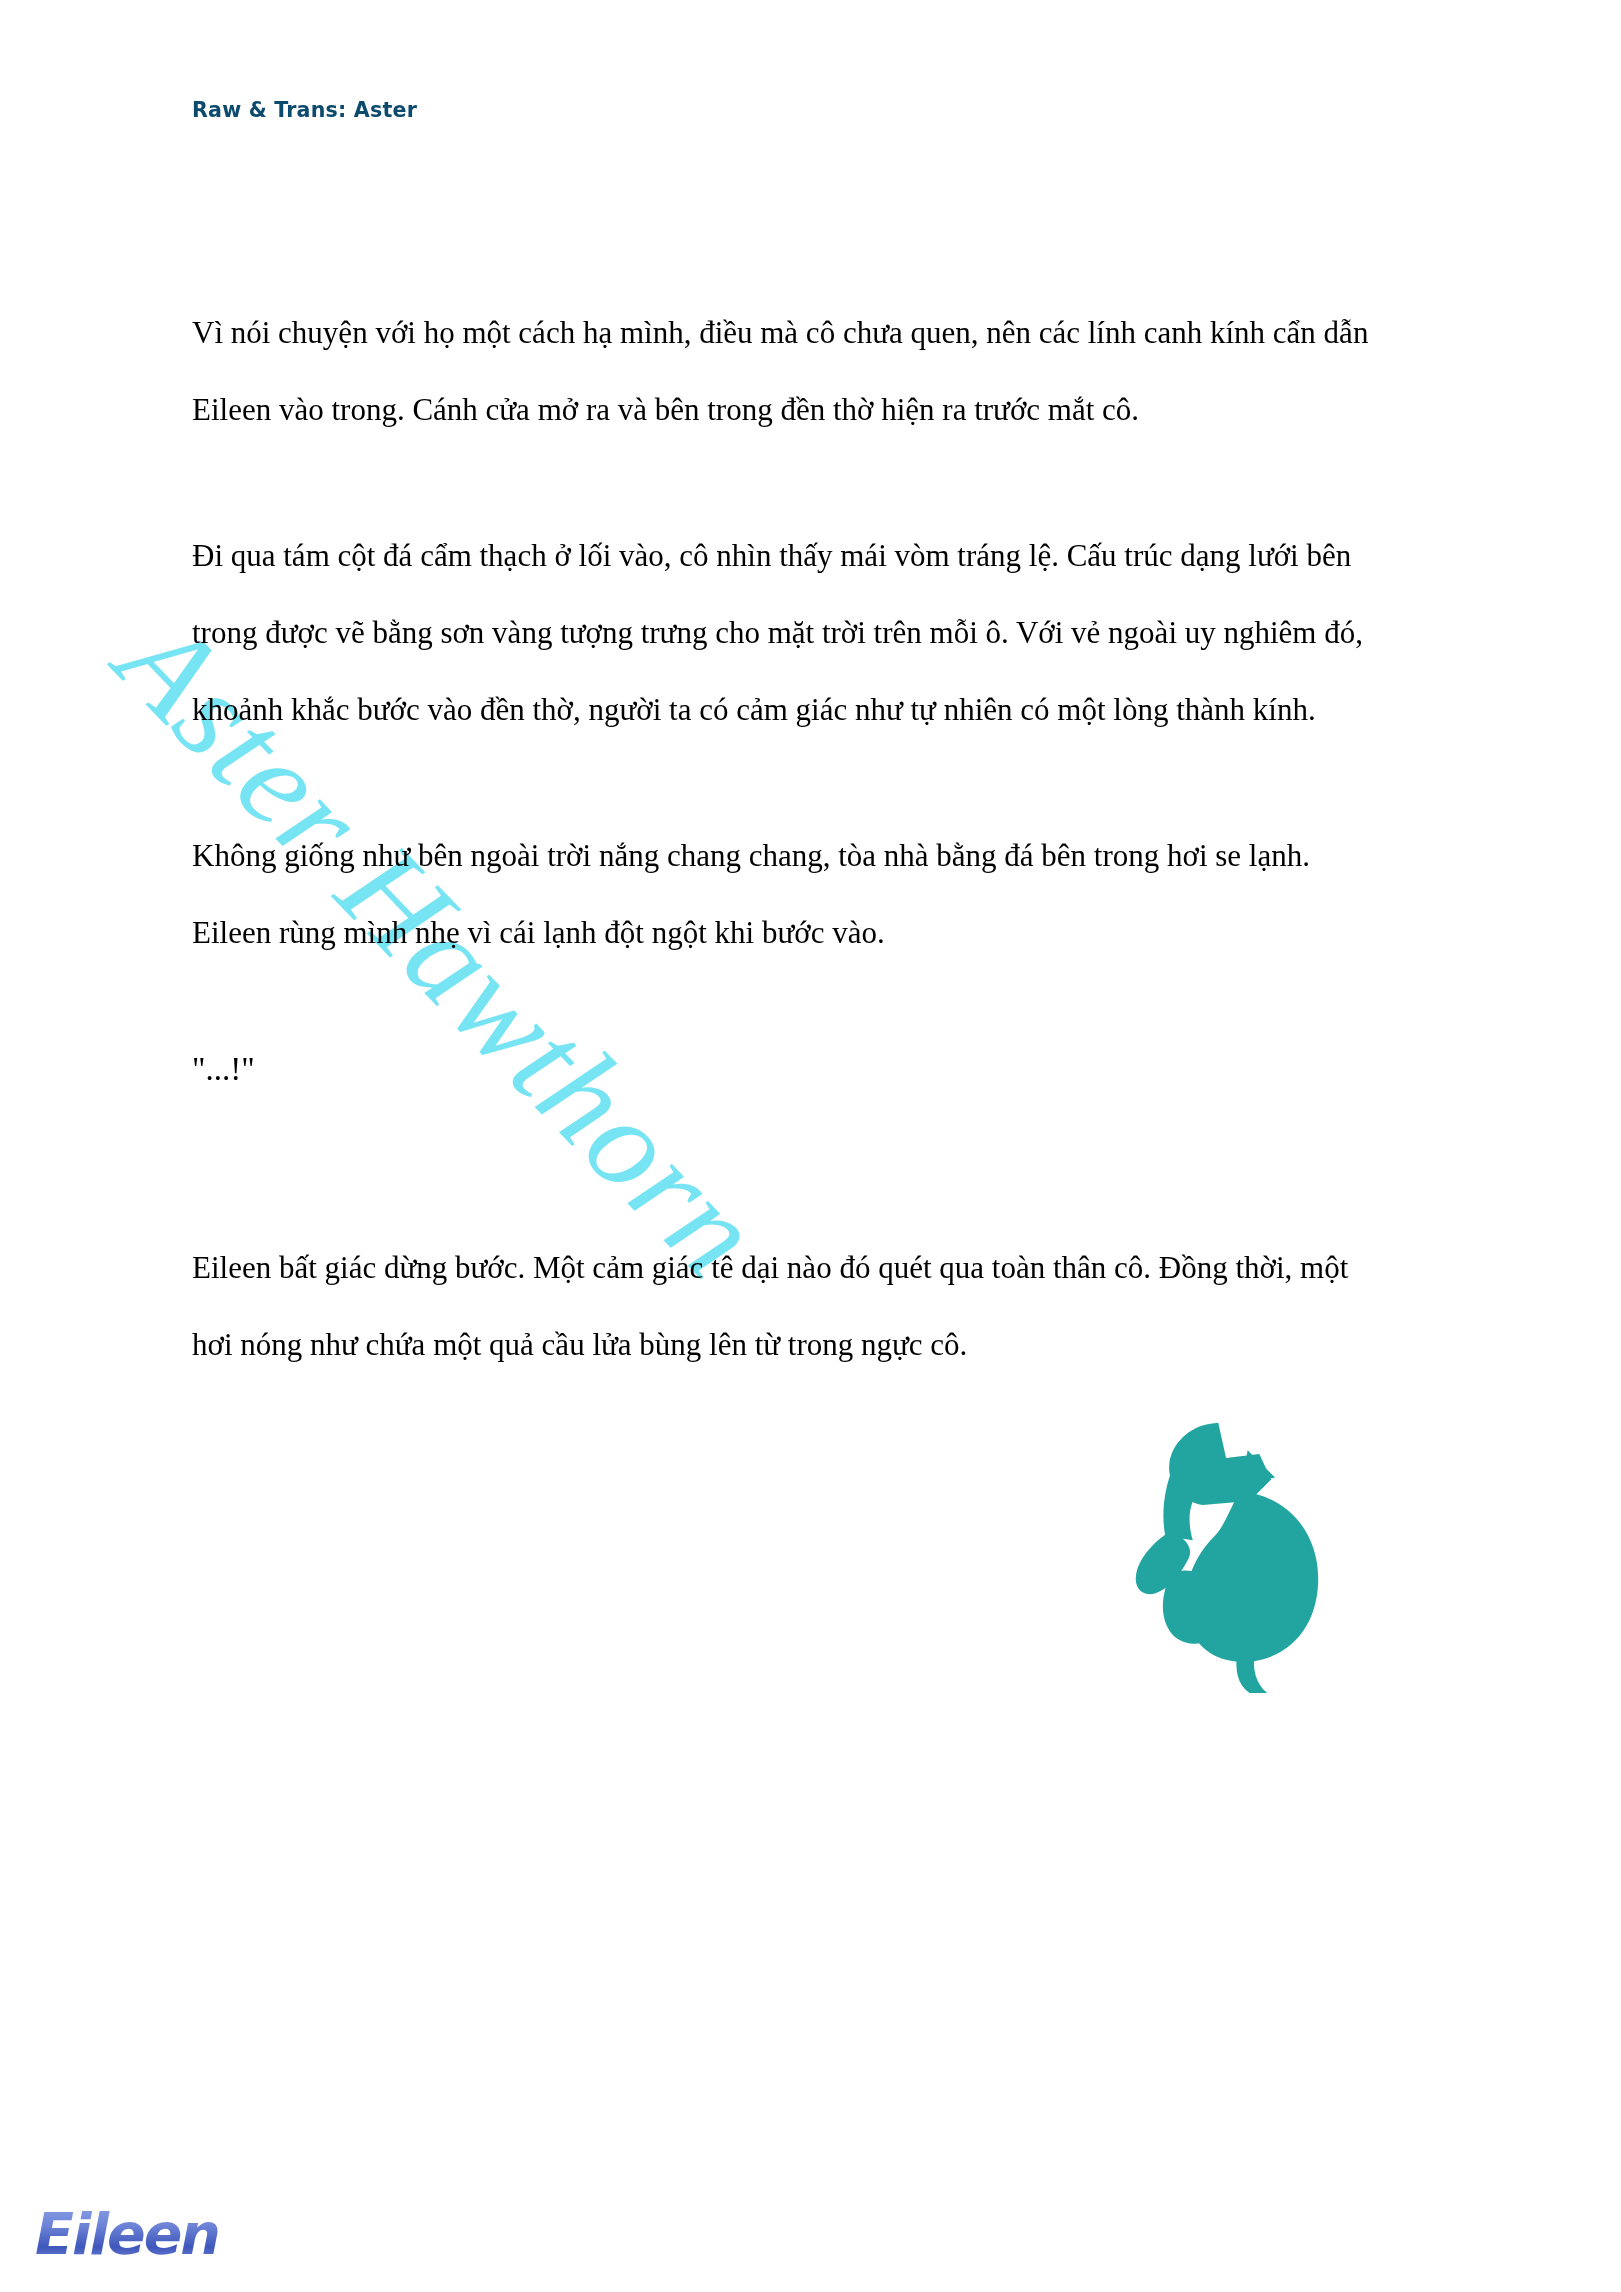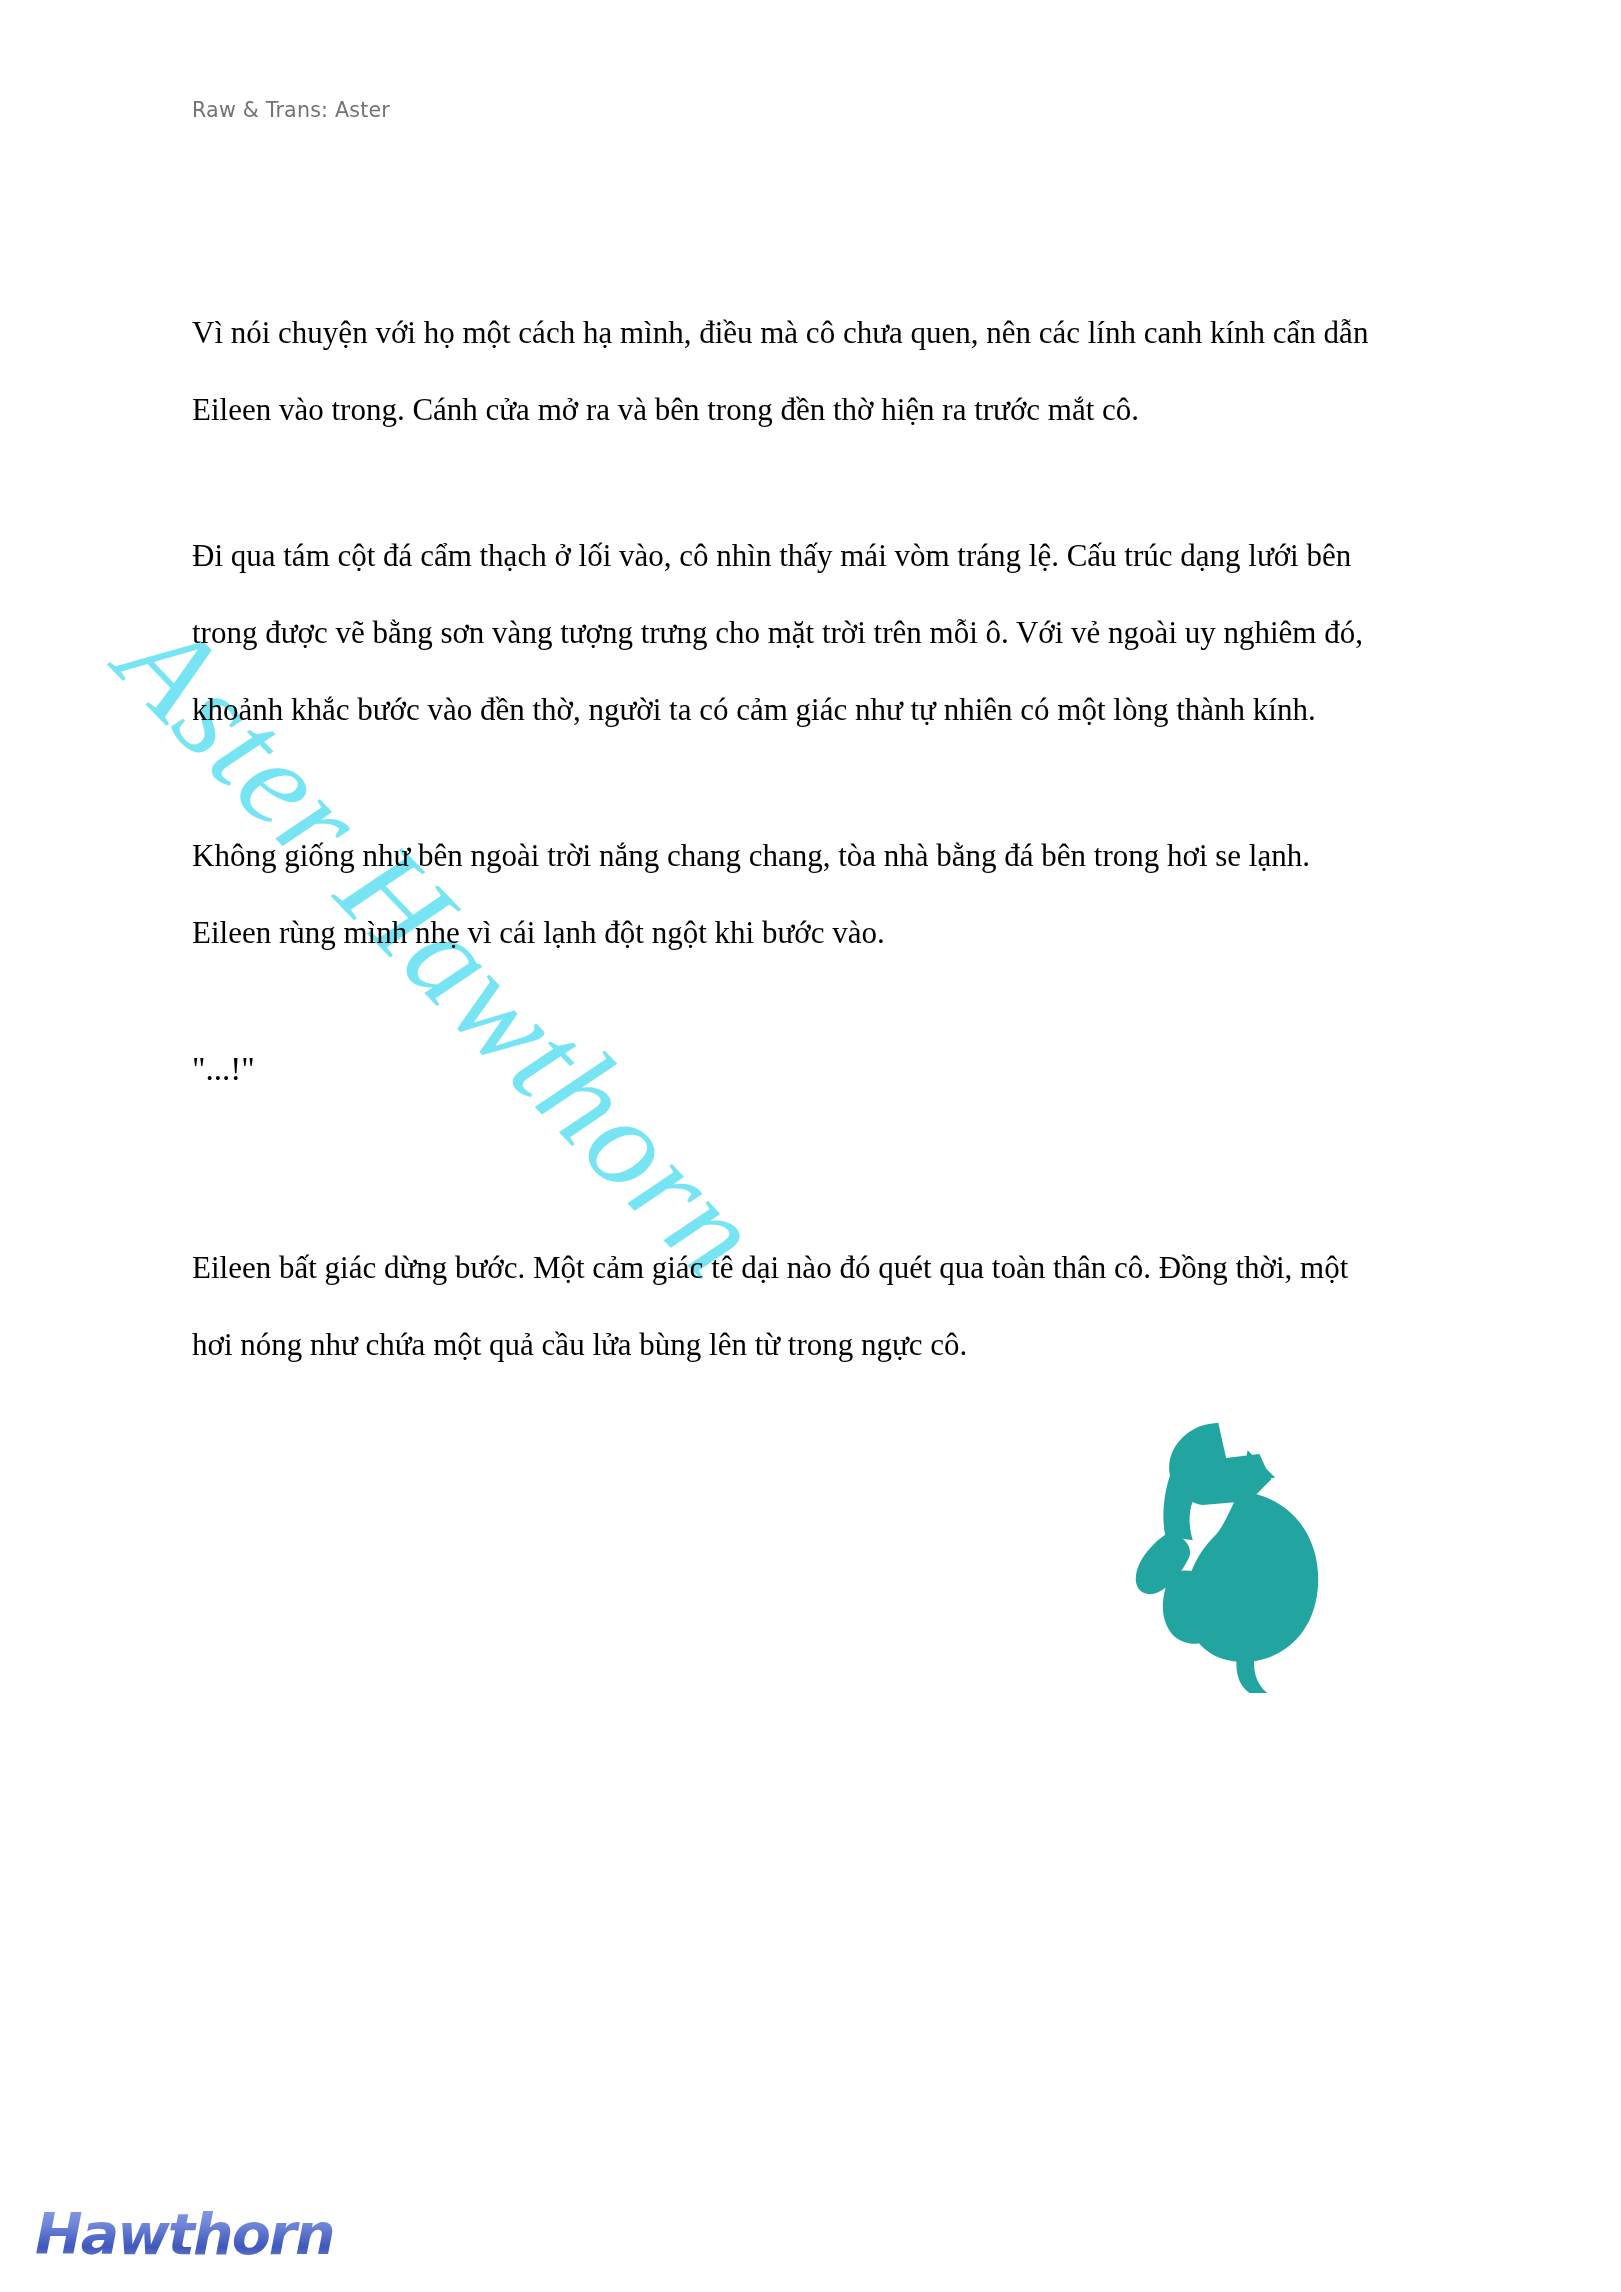--- a/index.html
+++ b/index.html
@@ -16,22 +16,22 @@
     font-family: "Liberation Serif", "DejaVu Serif", serif;
   }
 
   
   .header {
     position: absolute;
     left: 192px;
     top: 98px;
     font-family: "DejaVu Sans", "Liberation Sans", sans-serif;
     font-size: 20.6px;
-    font-weight: 400;
-    color: #737373;
+    font-weight: 700;
+    color: #0c4a6e;
     letter-spacing: 0.2px;
     white-space: nowrap;
     text-align: right;
   }
 
   
   .watermark {
     position: absolute;
     left: 196px;
     top: 588px;
@@ -149,17 +149,17 @@
                  C94 218 94 196 86 180
                  C78 166 56 158 40 166 Z"></path>
 
         <path d="M108 244 C104 264 108 280 120 288
                  L138 288 C126 278 122 262 126 246 Z"></path>
       </g>
     </svg>
   </div>
 
   <div class="brand">
-    <div class="brand-text">Hawthorn</div>
+    <div class="brand-text">Eileen</div>
   </div>
 
 </div>
 
 
 </body></html>

